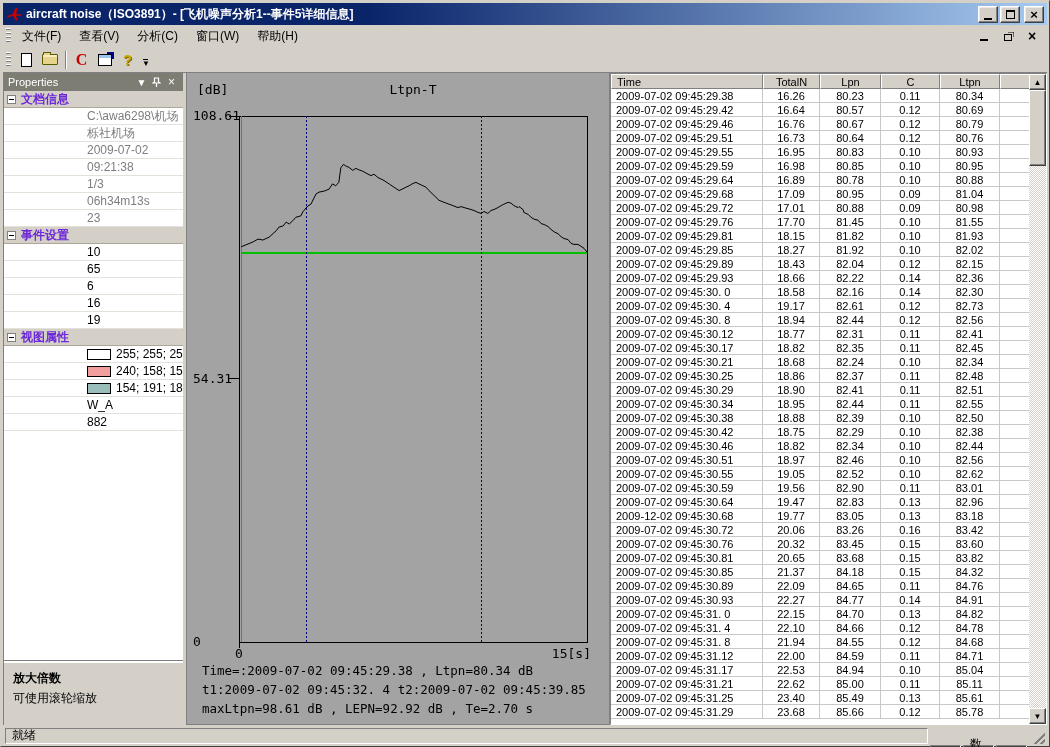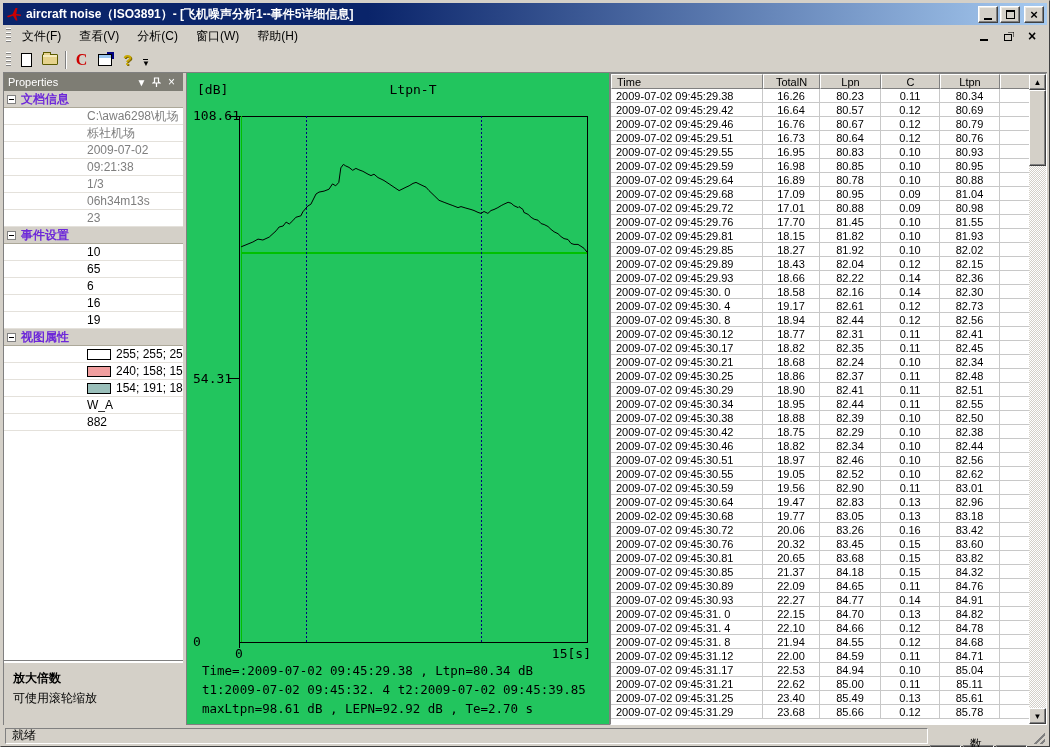--- a/index.html
+++ b/index.html
@@ -72,21 +72,21 @@
   .pg-value { flex:1; padding-left:4px; display:flex; align-items:center; white-space:nowrap; overflow:hidden; }
   .pg-row.disabled .pg-label, .pg-row.disabled .pg-value { color:#7E7E7E; }
   .pg-row.selected .pg-label { background:#D4D0C8; }
   .swatch { width:24px; height:11px; border:1px solid #000; margin-right:5px; flex:0 0 24px; }
 
   .desc-panel { flex:0 0 64px; background:#D4D0C8; border-top:2px solid #fff; box-shadow:0 -1px 0 #808080;
                 padding:7px 9px; font-size:12px; }
   .desc-title { font-weight:bold; margin-bottom:3px; }
 
   
-  .chart-panel { width:424px; flex:0 0 424px; background:#22c55e; position:relative;
+  .chart-panel { width:424px; flex:0 0 424px; background:#a3a3a3; position:relative;
                  border:1px solid #808080; border-top:none; }
   .chart-svg { position:absolute; left:0; top:0; }
   .chart-notes { position:absolute; left:15px; top:588px; font-family:"DejaVu Sans Mono",monospace;
                  font-size:12.5px; color:#000; line-height:19px; white-space:nowrap; }
 
   
   .table-panel { flex:1 1 auto; background:#fff; border:1px solid; border-color:#808080 #fff #fff #808080;
                  display:flex; position:relative; overflow:hidden; }
   .tbl { flex:1; display:flex; flex-direction:column; overflow:hidden; }
   .thead { display:flex; height:15px; flex:0 0 15px; background:#D4D0C8; }
@@ -603,21 +603,21 @@
             </div>
             <div class="tr">
               <span class="td c-time">2009-07-02 09:45:30.64</span>
               <span class="td c-totaln">19.47</span>
               <span class="td c-lpn">82.83</span>
               <span class="td c-c">0.13</span>
               <span class="td c-ltpn">82.96</span>
               <span class="td c-fill"></span>
             </div>
             <div class="tr">
-              <span class="td c-time">2009-02-02 09:45:30.68</span>
+              <span class="td c-time">2009-12-02 09:45:30.68</span>
               <span class="td c-totaln">19.77</span>
               <span class="td c-lpn">83.05</span>
               <span class="td c-c">0.13</span>
               <span class="td c-ltpn">83.18</span>
               <span class="td c-fill"></span>
             </div>
             <div class="tr">
               <span class="td c-time">2009-07-02 09:45:30.72</span>
               <span class="td c-totaln">20.06</span>
               <span class="td c-lpn">83.26</span>

